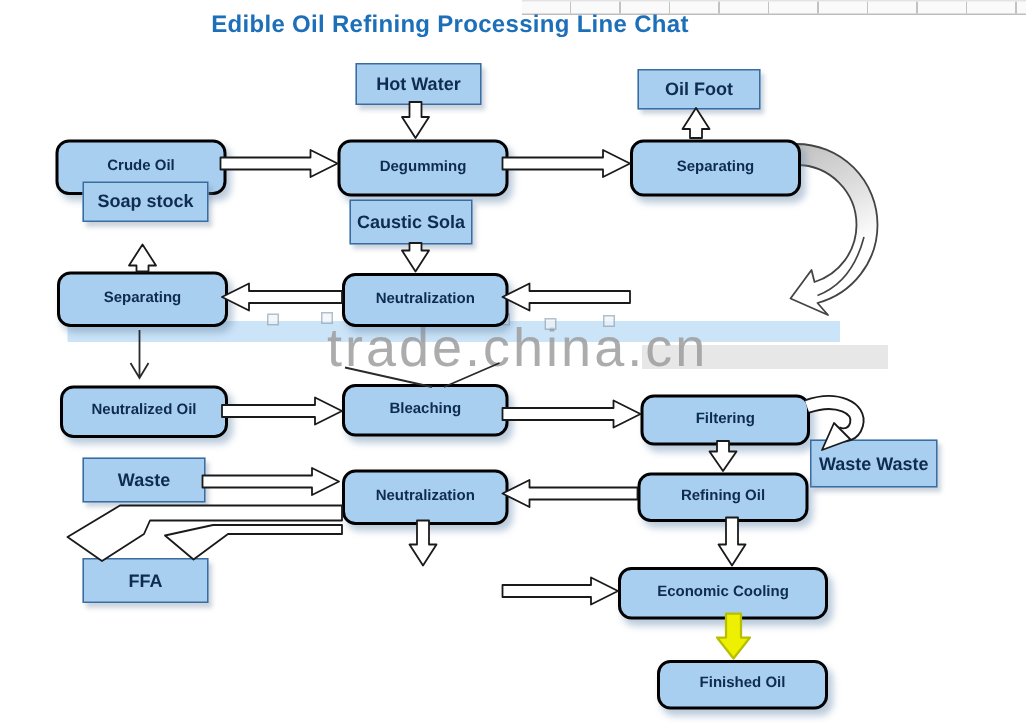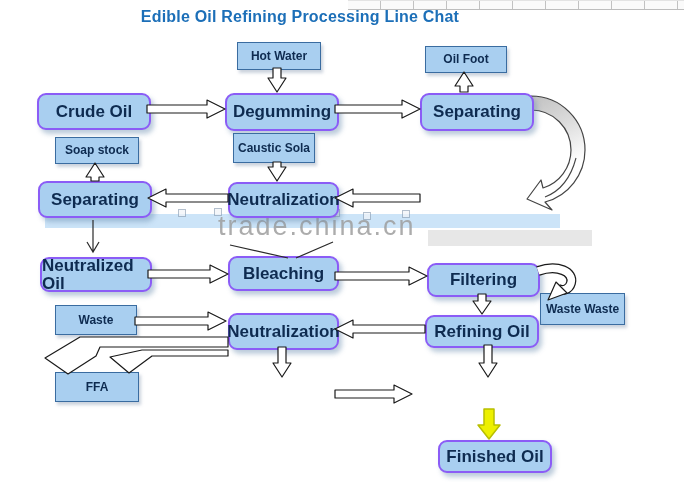--- a/index.html
+++ b/index.html
@@ -12,29 +12,29 @@
     border-bottom:1px solid #bdbdbd;border-top:1px solid #e3e3e3;
     background:repeating-linear-gradient(to right,#fafafa 0 32px,#c2c2c2 32px 33px);
   }
   .title{
     position:absolute;left:30px;top:8px;width:540px;text-align:center;
     color:var(--title,#1C6FB8);font-size:16px;font-weight:bold;letter-spacing:.2px;
   }
   .box{
     position:absolute;display:flex;align-items:center;justify-content:center;
     background:var(--box-fill,#A9CFF0);color:var(--box-text,#0E2B50);
-    font-weight:bold;text-align:left;line-height:1.05;z-index:2;
+    font-weight:bold;text-align:right;line-height:1.05;z-index:2;
   }
   .sq{border:1px solid #3A6CA0;font-size:12px;box-shadow:2px 3px 3px rgba(120,140,165,.38);}
-  .rd{border:2px solid #8b5cf6;border-radius:9px;font-size:17px;box-shadow:3px 4px 5px rgba(105,140,175,.45);}
+  .rd{border:2px solid #000000;border-radius:9px;font-size:10px;box-shadow:3px 4px 5px rgba(105,140,175,.45);}
   .wm-band-blue{position:absolute;left:45px;top:214px;width:515px;height:14px;background:var(--wm-blue,#BFDDF6);opacity:.8;z-index:1;}
   .wm-band-gray{position:absolute;left:428px;top:230px;width:164px;height:16px;background:var(--wm-gray,#E4E4E4);opacity:.9;z-index:1;}
   .wm-text{
     position:absolute;left:218px;top:211px;z-index:1;
-    color:var(--wm-text,#9E9E9E);font-size:27px;letter-spacing:2px;opacity:.85;
+    color:var(--wm-text,#9E9E9E);font-size:36px;letter-spacing:2px;opacity:.85;
   }
   .handle{position:absolute;width:6px;height:6px;border:1px solid #93A5B8;background:#f2f5f8;opacity:.7;z-index:1;}
   svg.arrows{position:absolute;left:0;top:0;z-index:3;pointer-events:none;}
   .hollow{fill:#ffffff;stroke:#1a1a1a;stroke-width:1.2;stroke-linejoin:round;}
   .thin{fill:none;stroke:#2a2a2a;stroke-width:1.2;}
 </style>
 </head>
 <body>
 
 <div class="stage">
@@ -64,32 +64,33 @@
     </defs>
     <path d="M531,96 A54,54 0 0 1 585,150 A54,54 0 0 1 545,202 L552,210 L527,199 L541,180 L543,188 A40,40 0 0 0 571,150 A40,40 0 0 0 531,110 Z" fill="url(#gradRibbon)" stroke="#444" stroke-width="1.2" stroke-linejoin="round"></path>
     <path d="M576,158 C570,181 558,192 545,197" fill="none" stroke="#444" stroke-width="1.1"></path>
   </svg>
 
   <div class="box sq" style="left:237px;top:42px;width:82px;height:26px">Hot Water</div>
   <div class="box sq" style="left:425px;top:46px;width:80px;height:25px">Oil Foot</div>
   <div class="box rd" style="left:37px;top:93px;width:110px;height:33px">Crude Oil</div>
   <div class="box rd" style="left:225px;top:93px;width:110px;height:34px">Degumming</div>
   <div class="box rd" style="left:420px;top:93px;width:110px;height:34px">Separating</div>
-  <div class="box sq" style="left:55px;top:137px;width:82px;height:25px">Soap stock</div>
+  <div class="box sq" style="left:55px;top:121px;width:82px;height:25px">Soap stock</div>
   <div class="box sq" style="left:233px;top:133px;width:80px;height:28px">Caustic Sola</div>
   <div class="box rd" style="left:38px;top:181px;width:110px;height:33px">Separating</div>
   <div class="box rd" style="left:228px;top:182px;width:107px;height:32px">Neutralization</div>
   <div class="box rd" style="left:40px;top:257px;width:108px;height:31px">Neutralized Oil</div>
   <div class="box rd" style="left:228px;top:256px;width:107px;height:31px">Bleaching</div>
   <div class="box rd" style="left:427px;top:263px;width:109px;height:30px">Filtering</div>
   <div class="box sq" style="left:540px;top:293px;width:83px;height:30px">Waste Waste</div>
   <div class="box sq" style="left:55px;top:305px;width:80px;height:28px">Waste</div>
   <div class="box rd" style="left:228px;top:313px;width:107px;height:33px">Neutralization</div>
   <div class="box rd" style="left:425px;top:315px;width:110px;height:29px">Refining Oil</div>
   <div class="box sq" style="left:55px;top:372px;width:82px;height:28px">FFA</div>
+  <div class="box rd" style="left:412px;top:378px;width:136px;height:31px">Economic Cooling</div>
   <div class="box rd" style="left:438px;top:440px;width:110px;height:29px">Finished Oil</div>
 
   <svg class="arrows" width="684" height="482">
 
     <polygon class="hollow" points="147,105 207,105 207,100 225,109 207,118 207,113 147,113"></polygon>
     <polygon class="hollow" points="335,105 402,105 402,100 420,109 402,118 402,113 335,113"></polygon>
     <polygon class="hollow" points="148,270 210,270 210,265 228,274 210,283 210,278 148,278"></polygon>
     <polygon class="hollow" points="335,272 409,272 409,267 427,276 409,285 409,280 335,280"></polygon>
     <polygon class="hollow" points="335,390 394,390 394,385 412,394 394,403 394,398 335,398"></polygon>
     <polygon class="hollow" points="135,317 208,317 208,312 226,321 208,330 208,325 135,325"></polygon>

